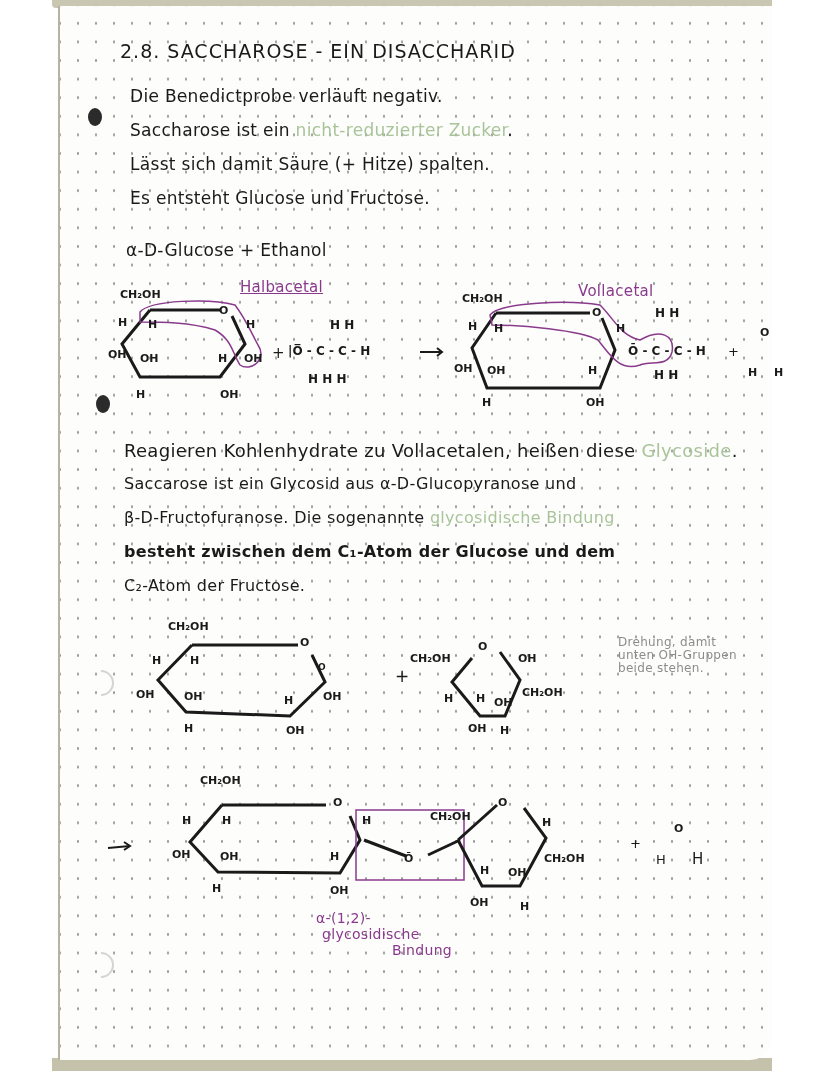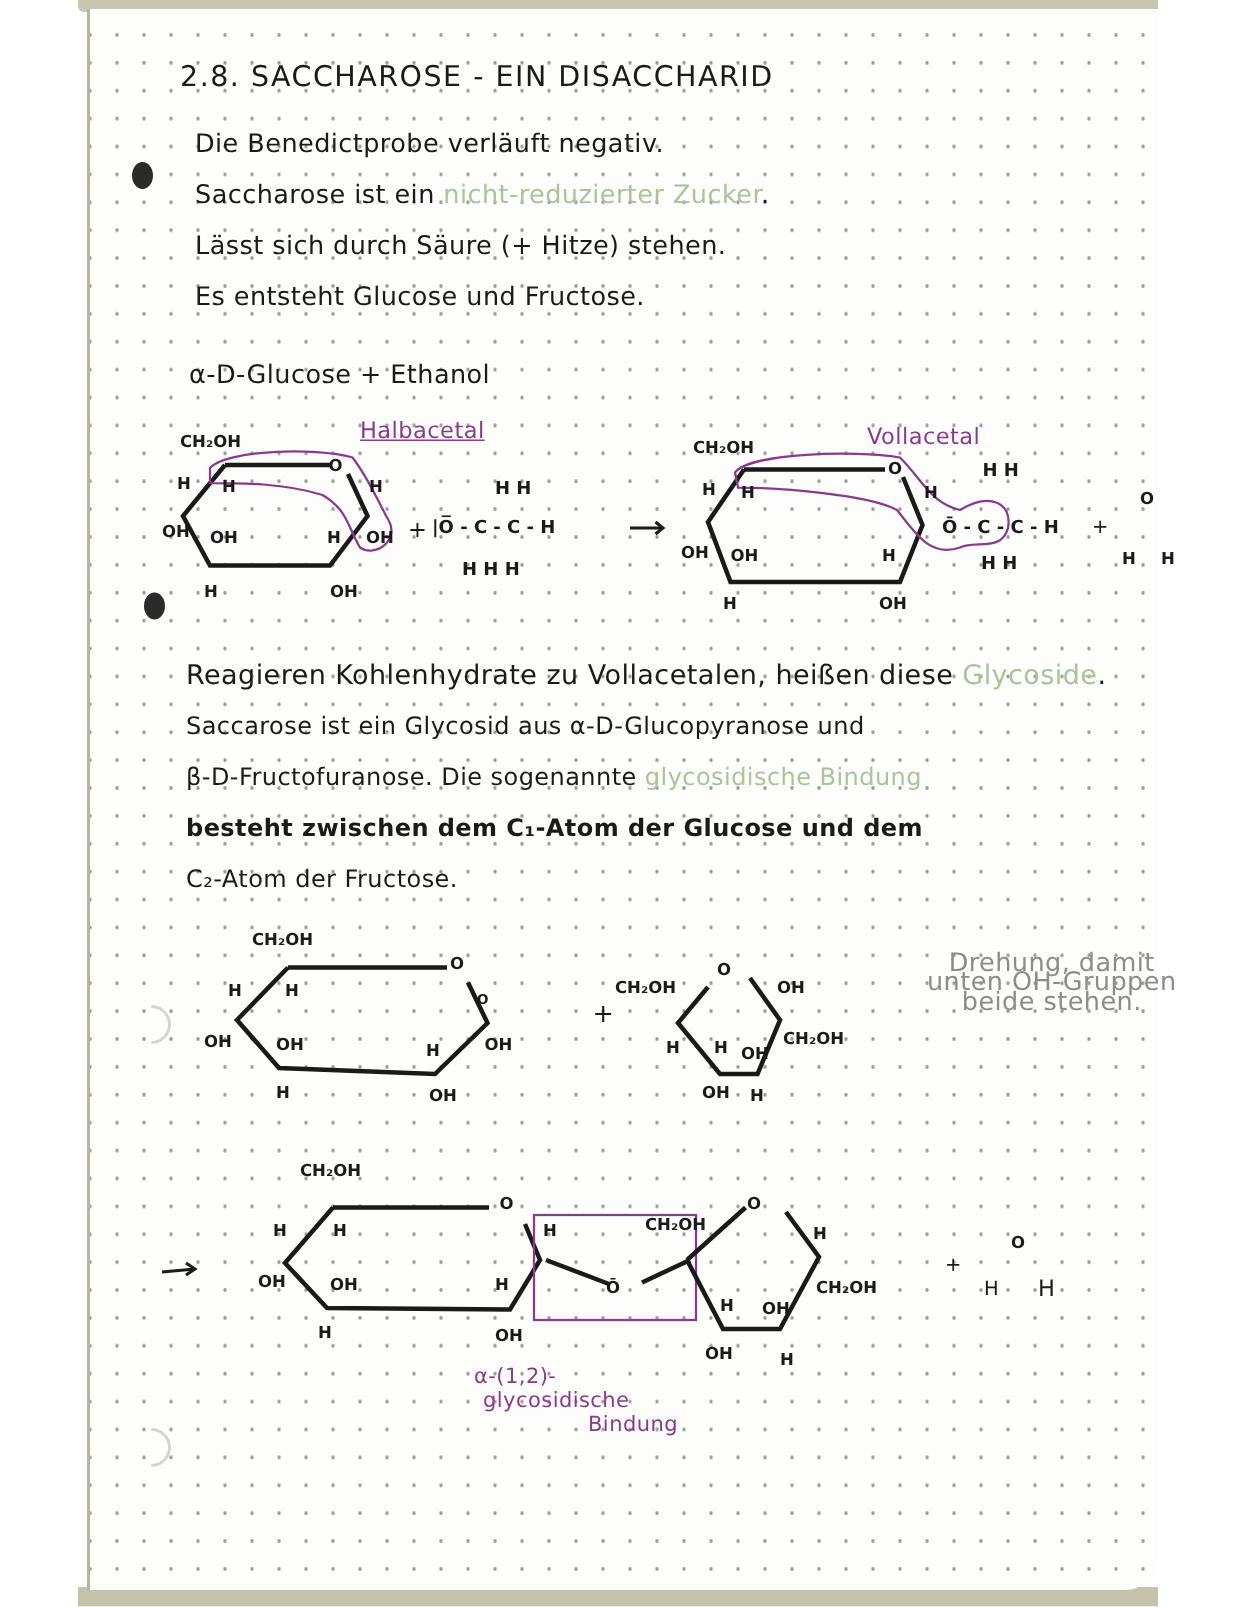--- a/index.html
+++ b/index.html
@@ -35,21 +35,21 @@
   <div class="hole empty" style="left:28px;top:664px;"></div>
   <div class="hole empty" style="left:28px;top:946px;"></div>
 </div>
 
 <div class="hw title" style="left:120px;top:40px;">2.8. SACCHAROSE - EIN DISACCHARID</div>
 <div class="hw line" style="left:130px;top:86px;">Die Benedictprobe verläuft negativ.</div>
 <div class="hw line" style="left:130px;top:120px;">
   <span>Saccharose ist ein</span>
   <span class="green">nicht-reduzierter Zucker</span><span>.</span>
 </div>
-<div class="hw line" style="left:130px;top:154px;">Lässt sich durch Säure (+ Hitze) stehen.</div>
+<div class="hw line" style="left:130px;top:154px;">Lässt sich damit Säure (+ Hitze) spalten.</div>
 <div class="hw line" style="left:130px;top:188px;">Es entsteht Glucose und Fructose.</div>
 
 <div class="hw line" style="left:126px;top:240px;">α-D-Glucose + Ethanol</div>
 
 <svg width="828" height="1071">
 
   <g stroke="#1a1a1a" stroke-width="3" fill="none">
     <polyline points="150,310 220,310"></polyline>
     <polyline points="150,310 122,344 140,377 220,377 245,344 232,316"></polyline>
   </g>
@@ -155,21 +155,21 @@
 <div class="chem" style="left:410px;top:652px;">CH₂OH</div>
 <div class="chem" style="left:478px;top:640px;">O</div>
 <div class="chem" style="left:518px;top:652px;">OH</div>
 <div class="chem" style="left:522px;top:686px;">CH₂OH</div>
 <div class="chem" style="left:444px;top:692px;">H</div>
 <div class="chem" style="left:476px;top:692px;">H</div>
 <div class="chem" style="left:494px;top:696px;">OH</div>
 <div class="chem" style="left:468px;top:722px;">OH</div>
 <div class="chem" style="left:500px;top:724px;">H</div>
 
-<div class="hw gray" style="left:618px;top:636px;font-size:17px;line-height:13px;text-align:center;">
+<div class="hw gray" style="left:618px;top:636px;font-size:12px;line-height:13px;">
   <div>Drehung, damit</div>
   <div>unten OH-Gruppen</div>
   <div>beide stehen.</div>
 </div>
 
 <div class="chem" style="left:200px;top:774px;">CH₂OH</div>
 <div class="chem" style="left:182px;top:814px;">H</div>
 <div class="chem" style="left:222px;top:814px;">H</div>
 <div class="chem" style="left:333px;top:796px;">O</div>
 <div class="chem" style="left:172px;top:848px;">OH</div>

